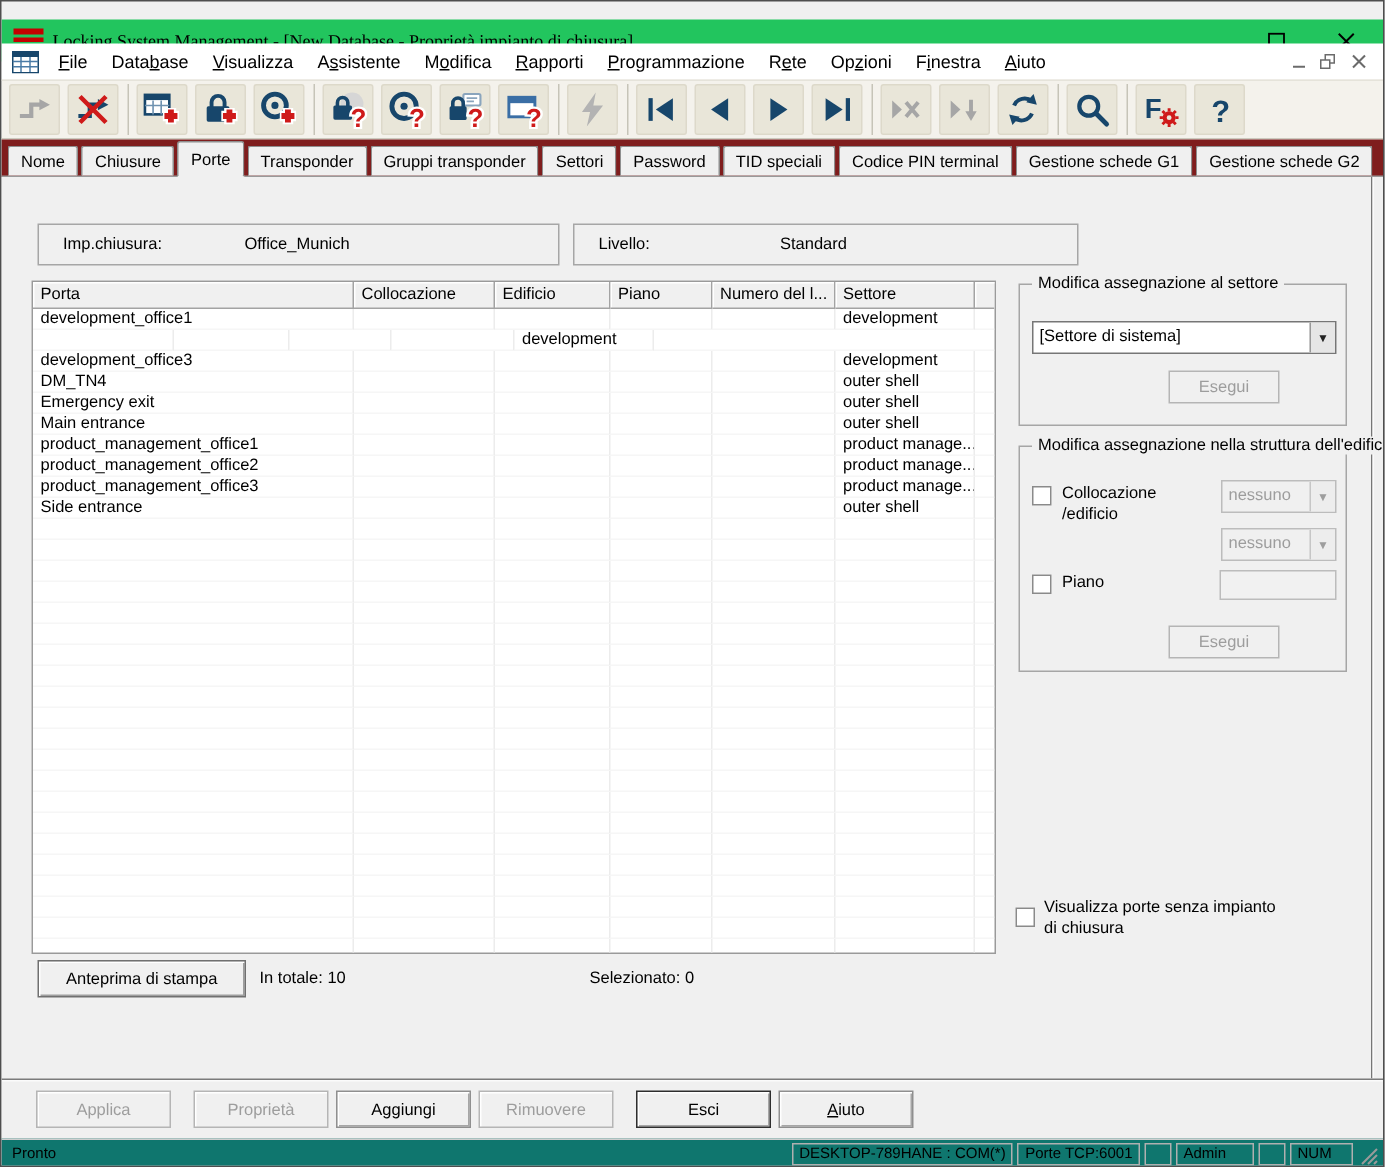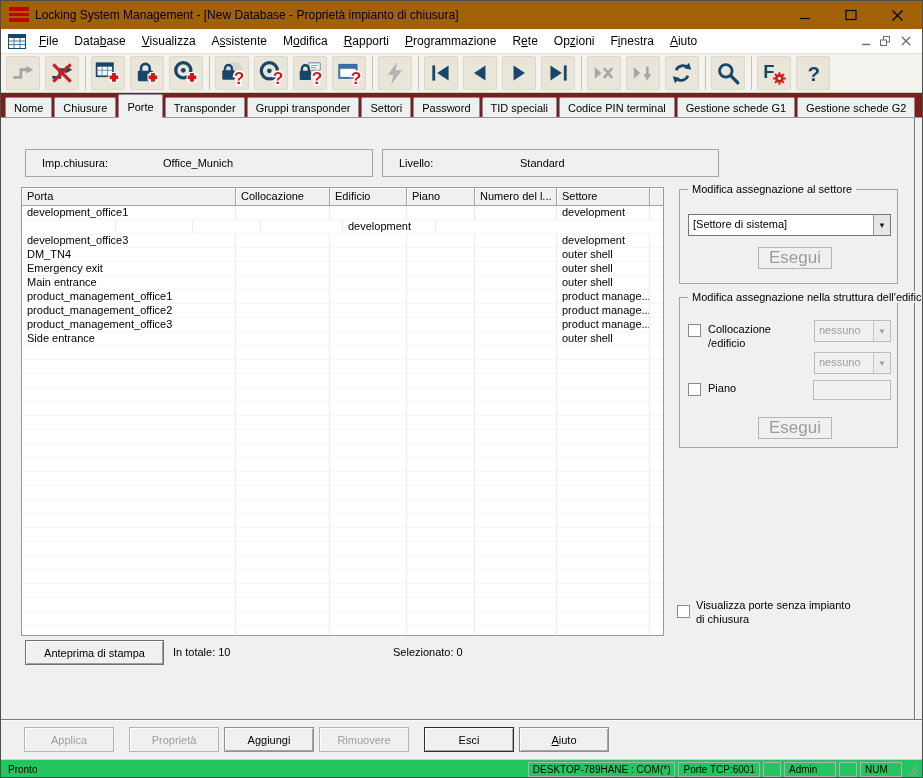--- a/index.html
+++ b/index.html
@@ -1,21 +1,21 @@
 <!DOCTYPE html>
 <html><head>
 <meta charset="utf-8">
 <style>
   * { margin:0; padding:0; box-sizing:border-box; }
   body { background:#777; font-family:"Liberation Sans", sans-serif; }
   .window { position:relative; width:923px; height:778px; background:#f0f0f0;
             border:1px solid #4e4e4e; overflow:hidden; font-family:"Liberation Sans", sans-serif; }
 
   
-  .titlebar { position:absolute; left:0; top:0; width:100%; height:28px; background:#a16207; }
+  .titlebar { position:absolute; left:0; top:12px; width:100%; height:28px; background:#22c55e;font-family:Liberation Serif, serif; }
   .logo { position:absolute; left:8px; top:6px; width:20px; height:16px; }
   .logo i { display:block; height:3.5px; background:#c40000; margin-bottom:2px; }
   .title { position:absolute; left:34px; top:7px; font-size:12px; color:#000; white-space:nowrap; }
   .winbtns { position:absolute; right:2px; top:0; height:28px; display:flex; }
   .wbtn { width:46px; height:28px; display:flex; align-items:center; justify-content:center; cursor:default; }
 
   
   .menubar { position:absolute; left:0; top:28px; width:100%; height:24px; background:#fff;
              display:flex; align-items:center; }
   .mdi-icon { margin:0 5px 0 7px; display:flex; }
@@ -65,42 +65,42 @@
   .gb-title { position:absolute; top:-7px; left:8px; background:#f0f0f0; padding:0 4px;
               font-size:11px; white-space:nowrap; }
   .combo { position:absolute; height:22px; border:1px solid #767676; background:#fff; display:flex; }
   .combo-val { flex:1; font-size:11px; padding:3px 3px 0 4px; white-space:nowrap; overflow:hidden; }
   .combo-btn { width:17px; border-left:1px solid #999; background:#e6e6e6; display:flex;
                align-items:center; justify-content:center; font-size:8px; color:#222; }
   .combo.disabled { border-color:#bcbcbc; background:#f0f0f0; }
   .combo.disabled .combo-val { color:#9d9d9d; }
   .combo.disabled .combo-btn { color:#9d9d9d; background:#ededed; border-left-color:#c6c6c6; }
   .gbtn { position:absolute; width:74px; height:22px; background:#f0f0f0; border:1px solid #b5b5b5;
-          font-size:17px; color:#9d9d9d; font-family:inherit; }
+          font-size:11px; color:#9d9d9d; font-family:inherit;margin-left:21px; }
   .checkbox { position:absolute; width:13px; height:13px; background:#fff; border:1px solid #8a8a8a; }
   .cb-label { position:absolute; font-size:11px; white-space:nowrap; }
   .tinput { position:absolute; width:78px; height:20px; border:1px solid #bcbcbc; background:#f1f1f1; }
 
   .printbtn { position:absolute; left:24px; top:522px; width:139px; height:25px; background:#f0f0f0;
               border:1px solid #707070; box-shadow:inset 1px 1px 0 #fff, inset -1px -1px 0 #9e9e9e;
               font-size:11px; font-family:inherit; color:#000; }
   .total-label { position:absolute; left:172px; top:528px; font-size:11px; }
   .selected-label { position:absolute; left:392px; top:528px; font-size:11px; }
 
   
   .buttonrow { position:absolute; left:0; top:718px; width:100%; height:40px; background:#f0f0f0;
                border-top:1px solid #7b7b7b; box-shadow:inset 0 1px 0 #fbfbfb; }
   .abtn { position:absolute; top:7px; width:90px; height:25px; font-size:11px; font-family:inherit;
           background:#f0f0f0; border:1px solid #8f8f8f; color:#000;
           box-shadow:inset 1px 1px 0 #fff, inset -1px -1px 0 #a6a6a6; }
   .abtn.disabled { color:#9d9d9d; border-color:#b5b5b5; box-shadow:inset 1px 1px 0 #fff; }
   .abtn.default { border:1px solid #2e2e2e; }
 
   
-  .statusbar { position:absolute; left:0; top:758px; width:100%; height:20px; background:#22c55e;
+  .statusbar { position:absolute; left:0; top:758px; width:100%; height:20px; background:#0f766e;
                border-top:1px solid #cfcfcf; display:flex; align-items:center; font-size:10px; padding:0 2px; }
   .sb-status { flex:1; padding-left:5px; }
   .sb-panel { border:1px solid #b0b0b0; height:15px; line-height:13px; padding:0 4px; margin-left:3px;
               white-space:nowrap; }
   .sb-empty { width:18px; }
   .sb-grip { width:15px; height:16px; margin-left:3px; }
   u { text-decoration:underline; }
 </style>
 </head>
 <body>

